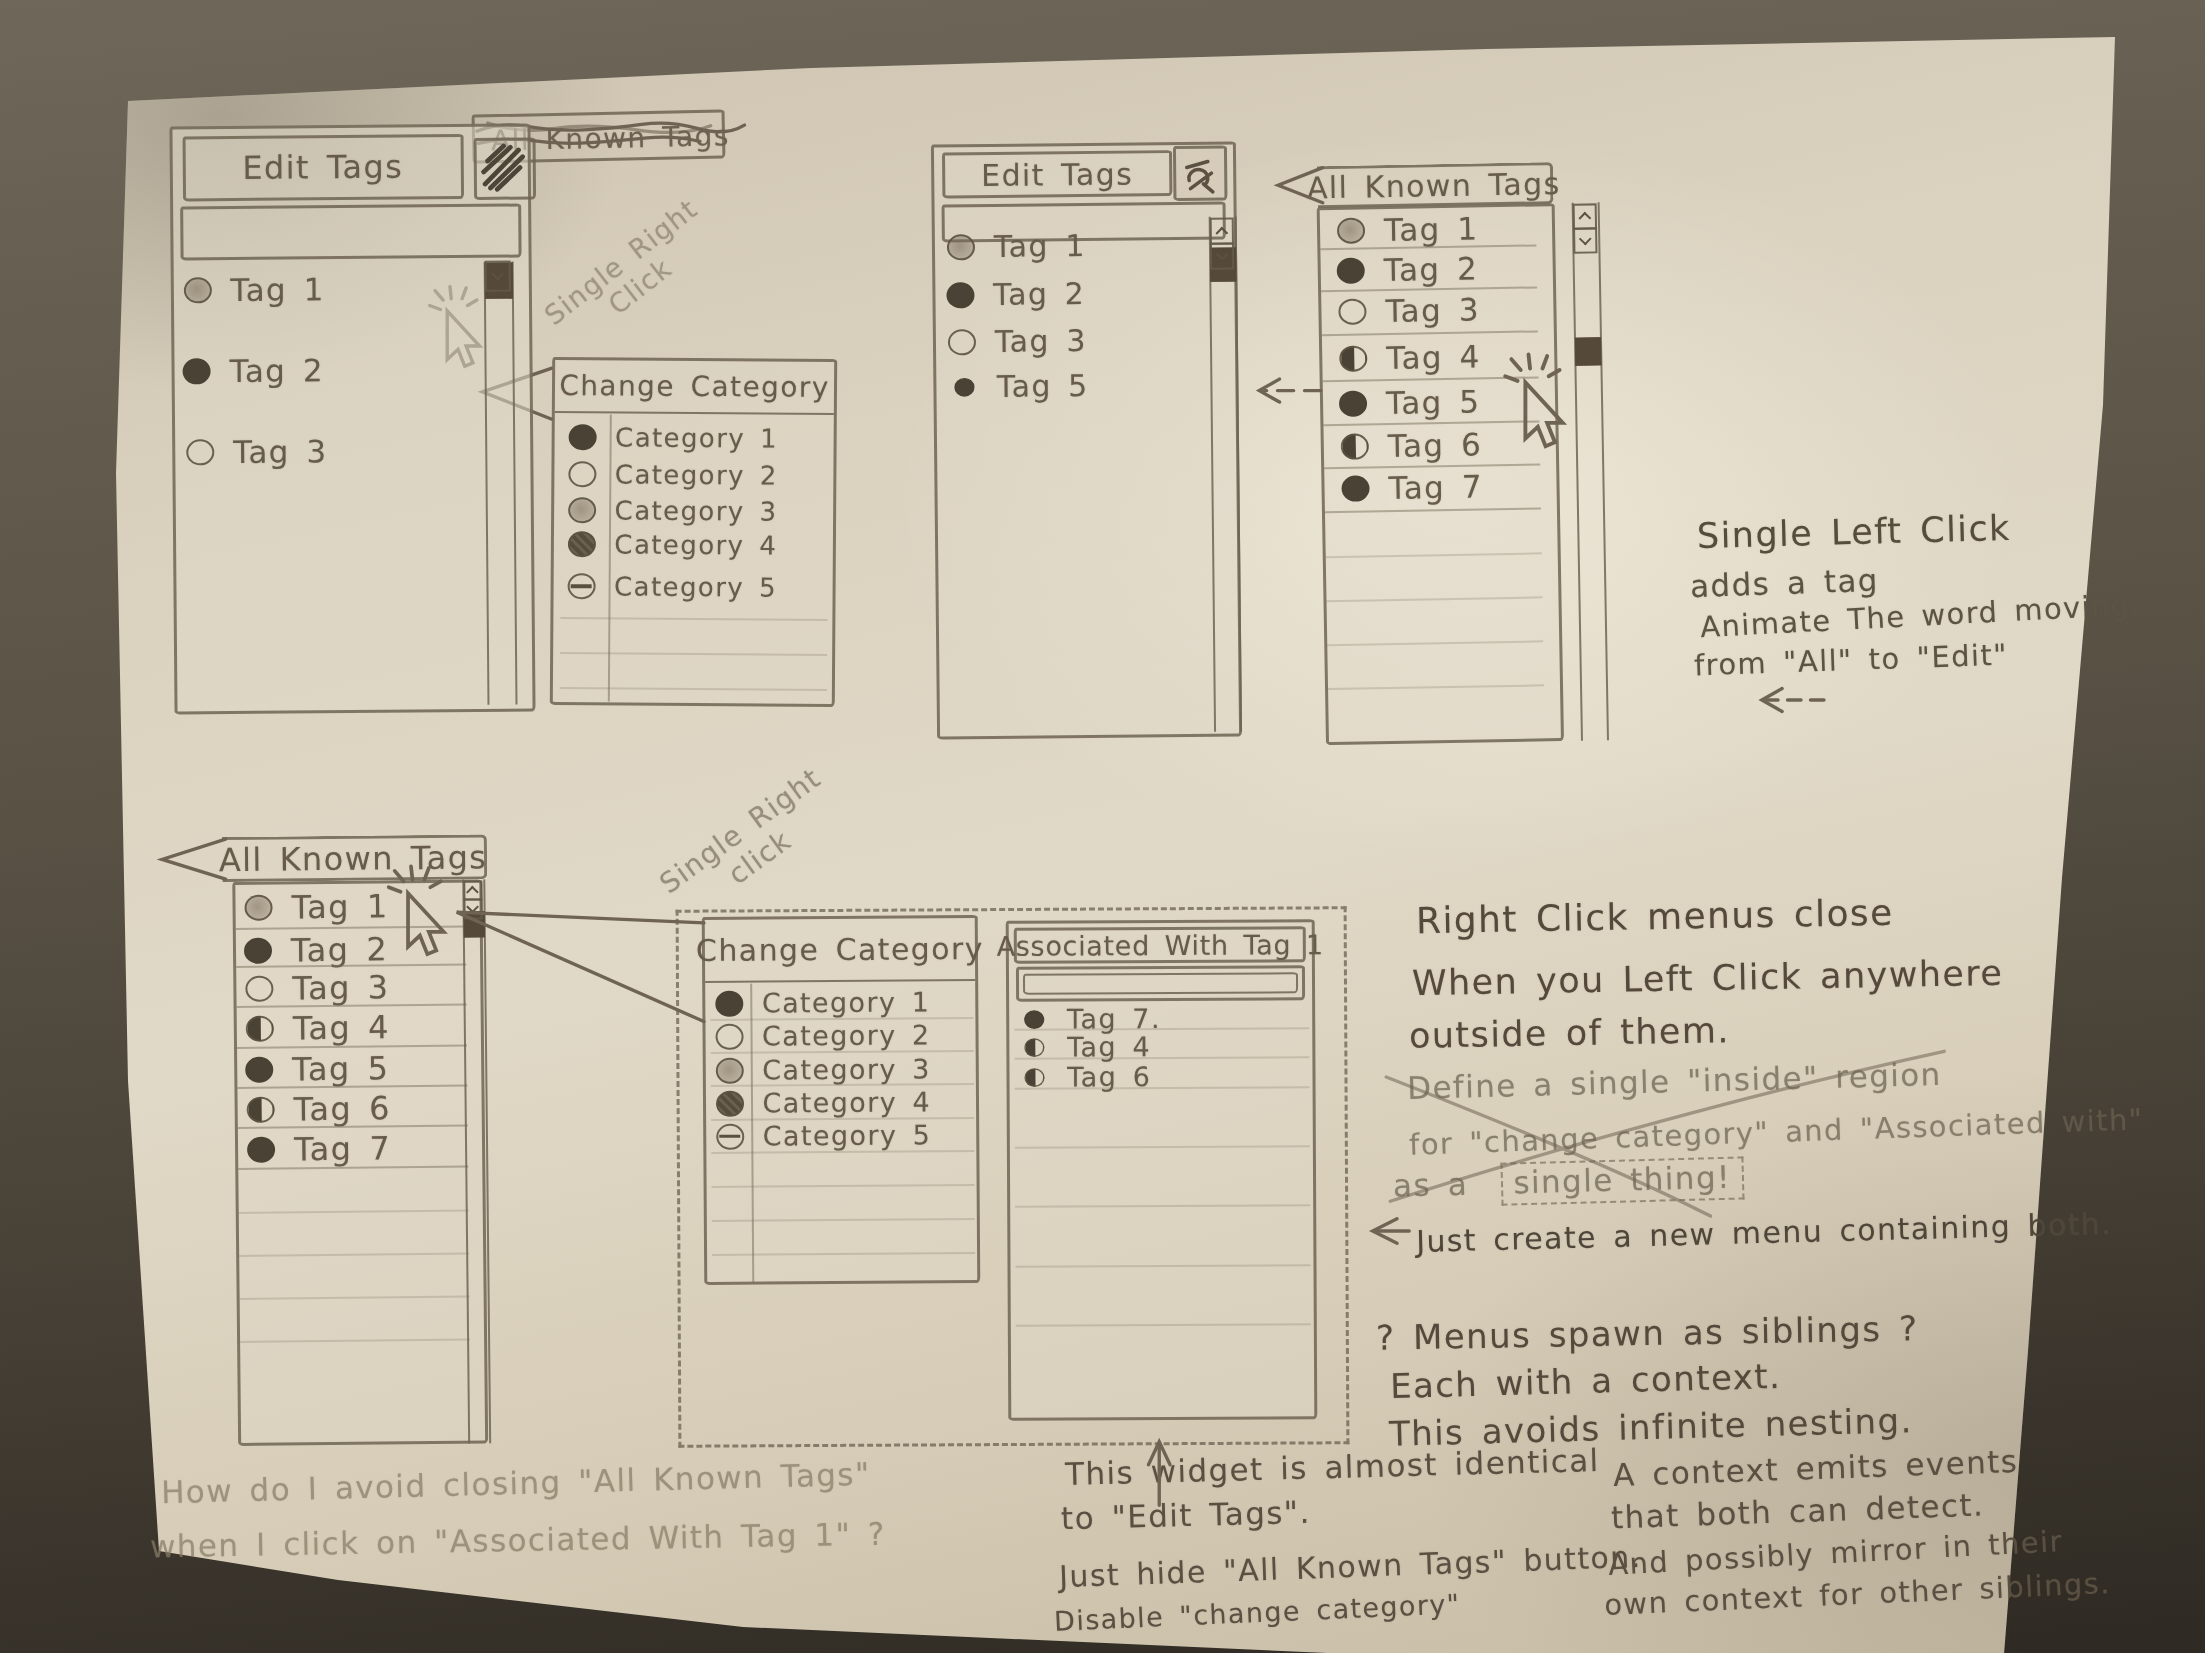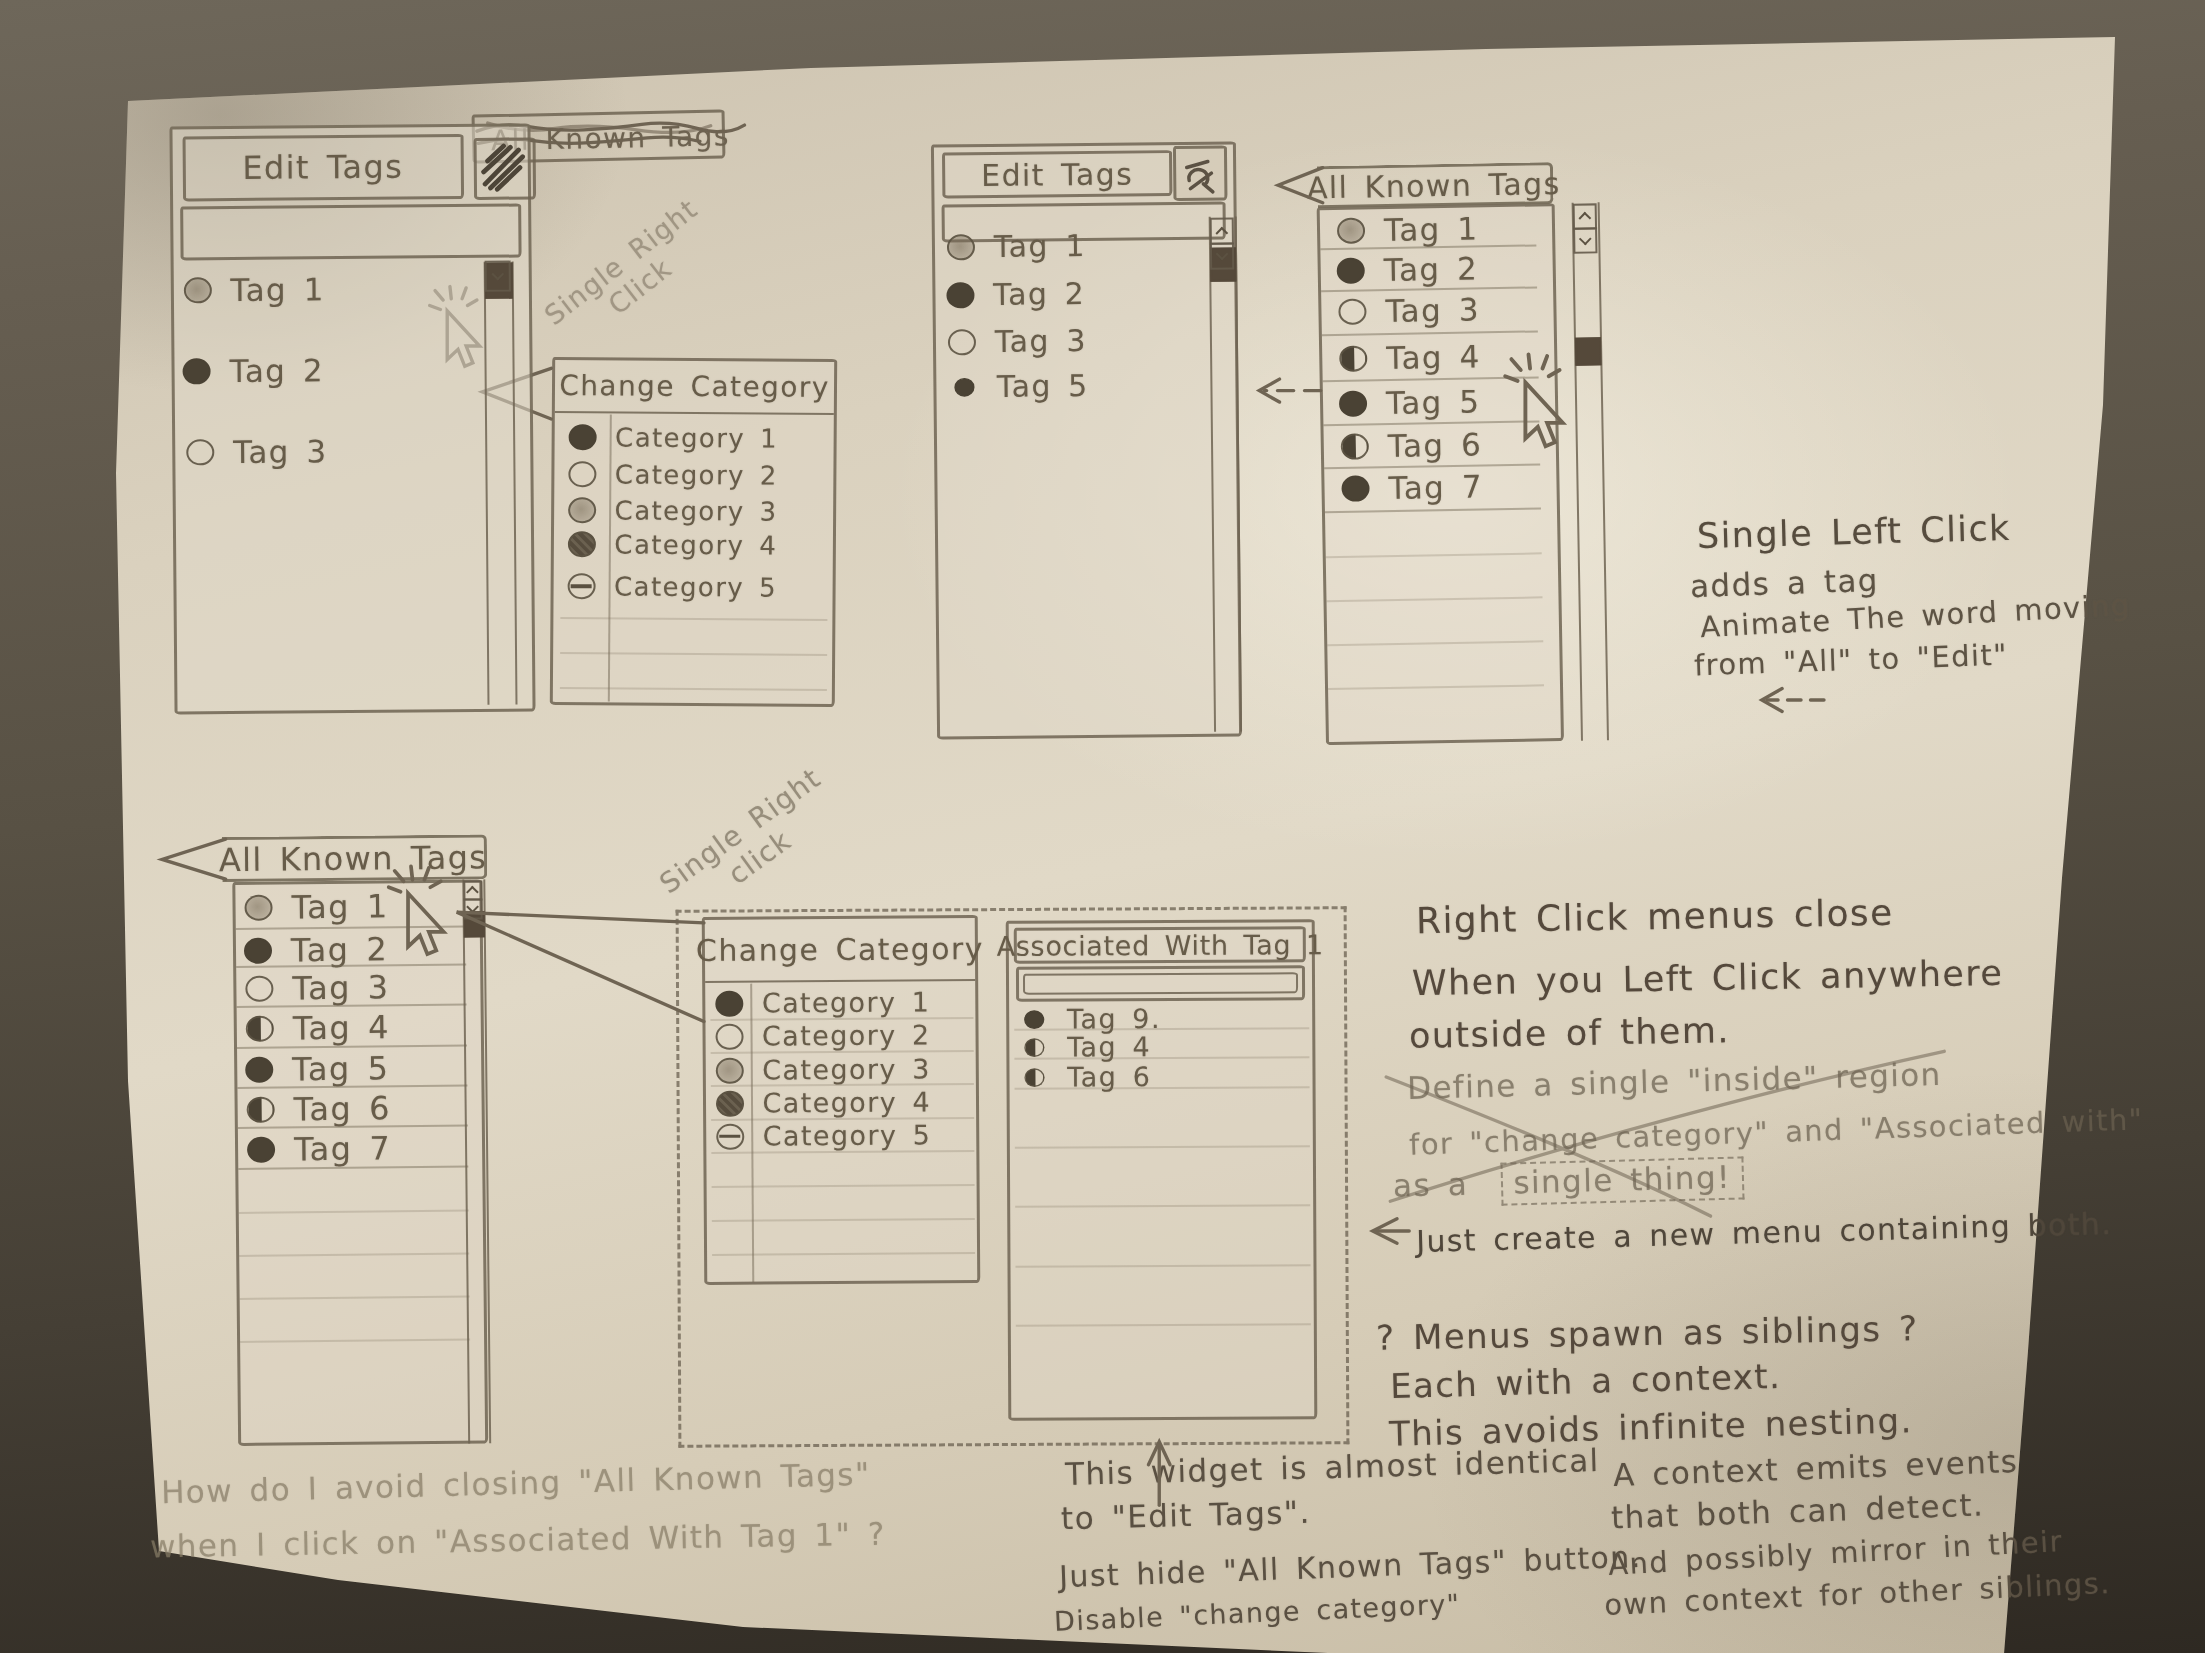--- a/index.html
+++ b/index.html
@@ -301,21 +301,21 @@
 
   <div class="win" style="left:1007px;top:920px;width:309px;height:500px;transform:rotate(-0.3deg);background:rgba(224,216,200,.45);">
     <div class="box hdr" style="left:5.4px;top:4px;width:292px;height:36px;">
       <span class="t" style="position:static;font-size:27px;letter-spacing:0.7px;">Associated With Tag 1</span>
     </div>
     <div class="box" style="left:6.8px;top:43px;width:289px;height:35px;">
       <div class="box" style="left:4px;top:4px;right:4px;bottom:4px;border-width:2px;"></div>
     </div>
     <div class="trow" style="left:10.8px;top:80px;">
       <span class="ric sm" data-icon="radio-filled"></span>
-      <span class="t" style="position:static;font-size:27px;">Tag 9.</span>
+      <span class="t" style="position:static;font-size:27px;">Tag 7.</span>
     </div>
     <div class="trow" style="left:10.8px;top:108px;">
       <span class="ric sm" data-icon="radio-half"></span>
       <span class="t" style="position:static;font-size:27px;">Tag 4</span>
     </div>
     <div class="trow" style="left:10.8px;top:138px;">
       <span class="ric sm" data-icon="radio-half"></span>
       <span class="t" style="position:static;font-size:27px;">Tag 6</span>
     </div>
     <div class="sep f" style="left:5.4px;top:105px;width:295px;"></div>

